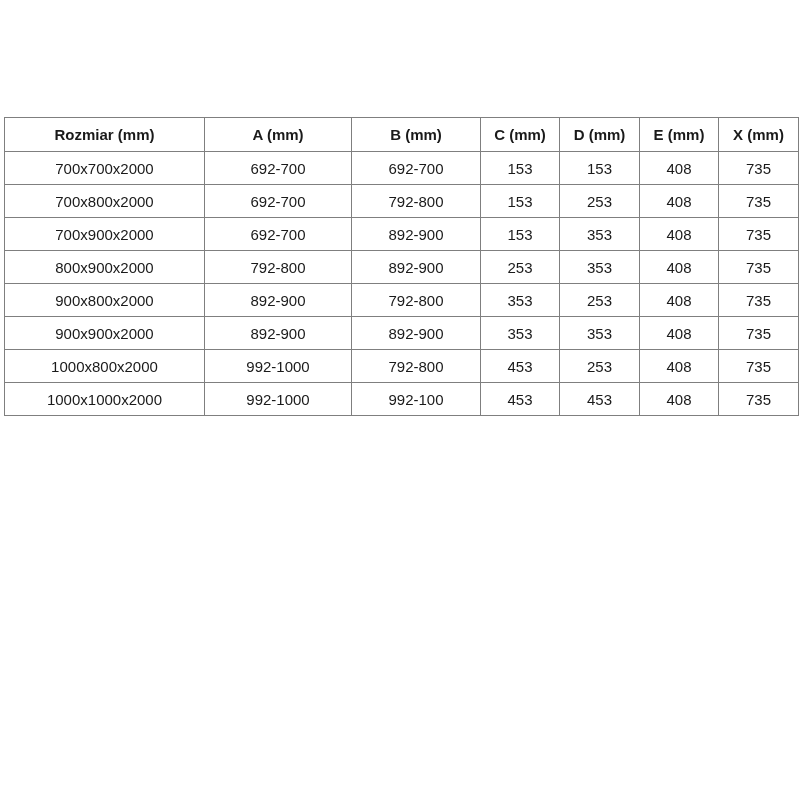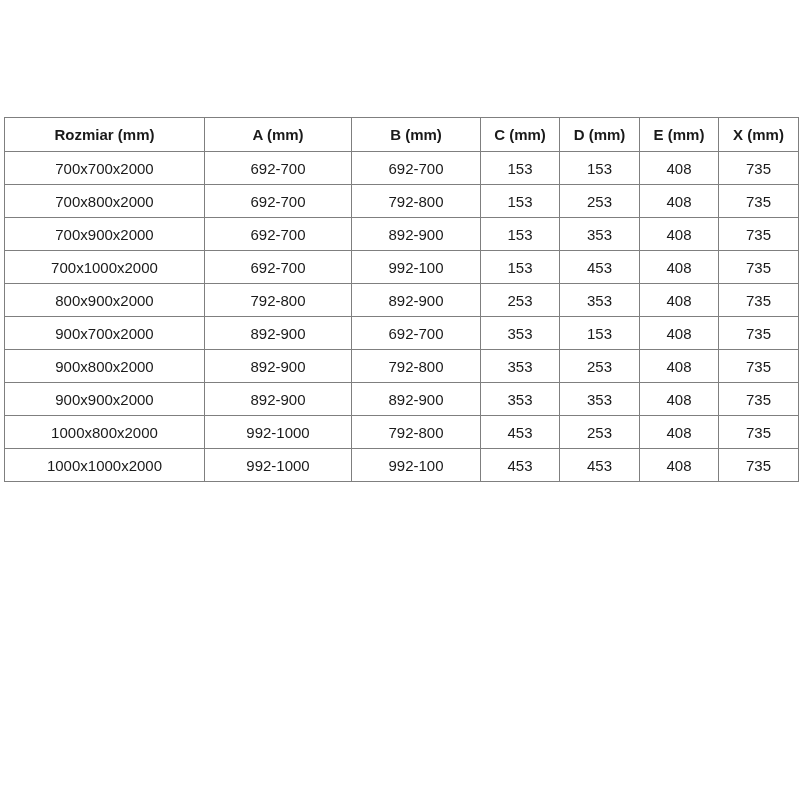--- a/index.html
+++ b/index.html
@@ -97,43 +97,25 @@
           <tr>
             <td>700x900x2000</td>
             <td>692-700</td>
             <td>892-900</td>
             <td>153</td>
             <td>353</td>
             <td>408</td>
             <td>735</td>
           </tr>
           <tr>
-            <td>700x1000x2000</td>
-            <td>692-700</td>
-            <td>992-100</td>
-            <td>153</td>
-            <td>453</td>
-            <td>408</td>
-            <td>735</td>
-          </tr>
-          <tr>
             <td>800x900x2000</td>
             <td>792-800</td>
             <td>892-900</td>
             <td>253</td>
             <td>353</td>
-            <td>408</td>
-            <td>735</td>
-          </tr>
-          <tr>
-            <td>900x700x2000</td>
-            <td>892-900</td>
-            <td>692-700</td>
-            <td>353</td>
-            <td>153</td>
             <td>408</td>
             <td>735</td>
           </tr>
           <tr>
             <td>900x800x2000</td>
             <td>892-900</td>
             <td>792-800</td>
             <td>353</td>
             <td>253</td>
             <td>408</td>

